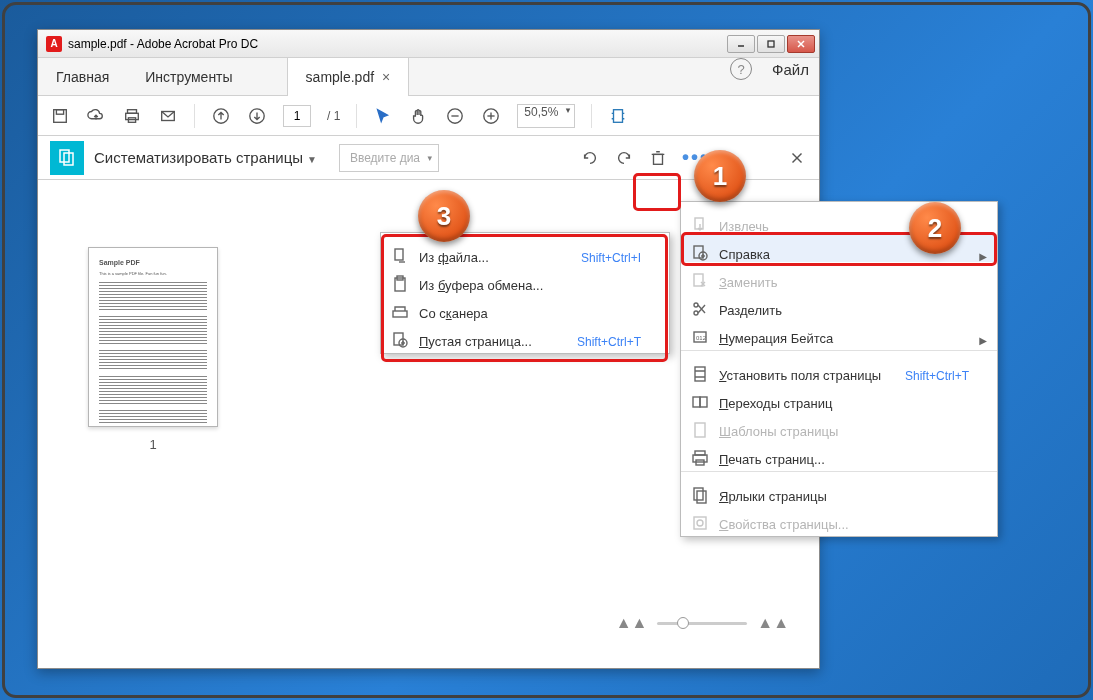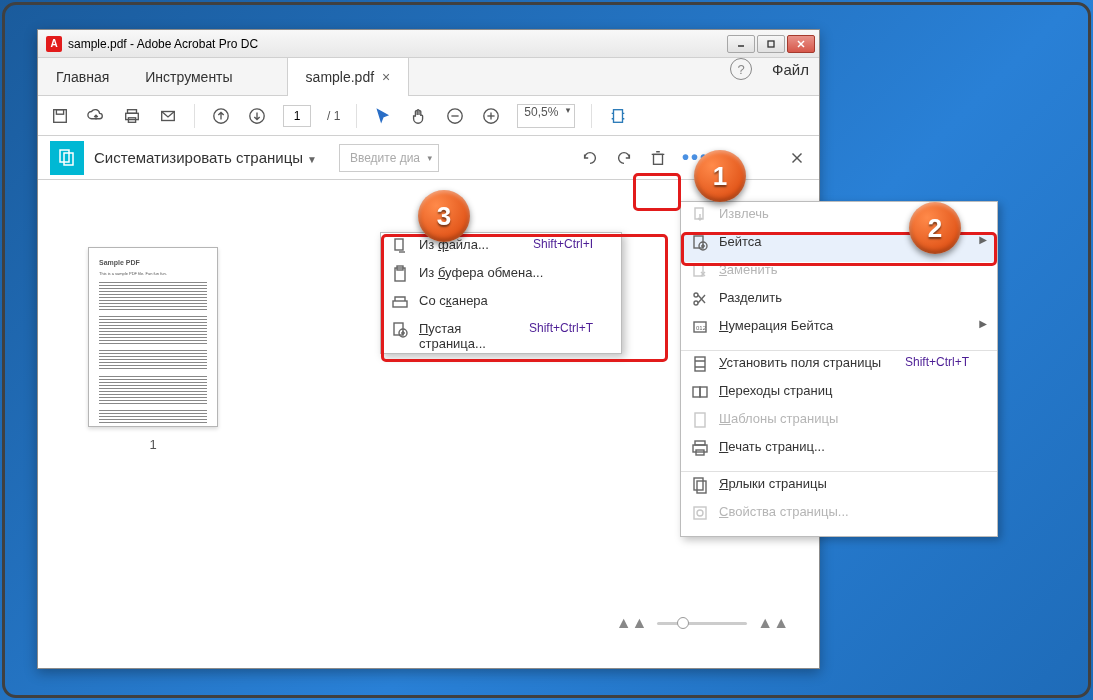--- a/index.html
+++ b/index.html
@@ -56,34 +56,34 @@
 .thumb-num{text-align:center;font-size:13px;color:#555;margin-top:10px;}
 
 .zoom-bar{position:absolute;bottom:6px;right:30px;display:flex;align-items:center;gap:10px;}
 .zoom-track{width:90px;height:3px;background:#ccc;border-radius:2px;position:relative;}
 .zoom-thumb{position:absolute;top:-5px;left:20px;width:12px;height:12px;background:#fff;border:1px solid #999;border-radius:50%;}
 .mtn{color:#888;}
 
 
 .ctx-menu{position:absolute;background:#fff;border:1px solid #bcbcbc;box-shadow:3px 3px 8px rgba(0,0,0,.25);font-size:13px;color:#333;padding:4px 0;}
 .ctx-large{left:680px;top:201px;width:318px;}
-.ctx-row{height:28px;display:flex;align-items:flex-start;padding:0 28px 0 10px;gap:10px;cursor:pointer;position:relative;}
+.ctx-row{height:28px;display:flex;align-items:flex-end;padding:0 28px 0 10px;gap:10px;cursor:pointer;position:relative;}
 .ctx-row.highlighted{background:#e8f0fb;}
 .ctx-row.disabled{color:#b5b5b5;cursor:default;}
 .ctx-icon{width:18px;height:18px;display:flex;align-items:center;justify-content:center;flex-shrink:0;}
 .ctx-icon svg{stroke:#666;fill:none;stroke-width:1.4;}
 .ctx-row.disabled .ctx-icon svg{stroke:#c7c7c7;}
 .ctx-label{flex:1;}
 .ctx-label u{text-decoration:underline;}
-.ctx-sc{color:#4c1d95;font-size:12px;}
+.ctx-sc{color:#3b82f6;font-size:12px;}
 .ctx-arrow{position:absolute;right:10px;color:#666;font-size:10px;}
 .ctx-sep{height:1px;background:#e0e0e0;margin:4px 0;}
 
 
-.ctx-small{left:380px;top:232px;width:242px;}
+.ctx-small{left:380px;top:232px;width:290px;}
 
 
 .hl-red{position:absolute;border:3px solid #e21b1b;border-radius:5px;pointer-events:none;}
 .hl1{left:633px;top:173px;width:48px;height:38px;}
 .hl2{left:681px;top:232px;width:316px;height:34px;}
 .hl3{left:381px;top:234px;width:287px;height:128px;}
 
 
 .badge{position:absolute;width:52px;height:52px;border-radius:50%;background:radial-gradient(circle at 35% 30%, #ff8a4a, #e2561a 70%);box-shadow:0 3px 6px rgba(0,0,0,.45), inset 0 2px 4px rgba(255,255,255,.4), inset 0 -3px 5px rgba(0,0,0,.3);display:flex;align-items:center;justify-content:center;color:#fff;font-size:26px;font-weight:bold;text-shadow:0 2px 2px rgba(0,0,0,.5);}
 .b1{left:694px;top:150px;}
@@ -288,21 +288,21 @@
   </div>
   <div class="ctx-row highlighted">
     <span class="ctx-icon">
         <svg viewBox="0 0 18 18">
           <rect x="3" y="2" width="9" height="12"></rect>
           <circle cx="12" cy="12" r="4"></circle>
           <line x1="12" y1="10" x2="12" y2="14"></line>
           <line x1="10" y1="12" x2="14" y2="12"></line>
         </svg>
       </span>
-    <span class="ctx-label">Бейтса</span>
+    <span class="ctx-label">Справка</span>
     <span class="ctx-arrow">▶</span>
   </div>
   <div class="ctx-row disabled">
     <span class="ctx-icon">
         <svg viewBox="0 0 18 18">
           <rect x="3" y="2" width="9" height="12"></rect>
           <path d="M10 10l4 4m0-4l-4 4"></path>
         </svg>
       </span>
     <span class="ctx-label"><u>З</u>аменить</span>

